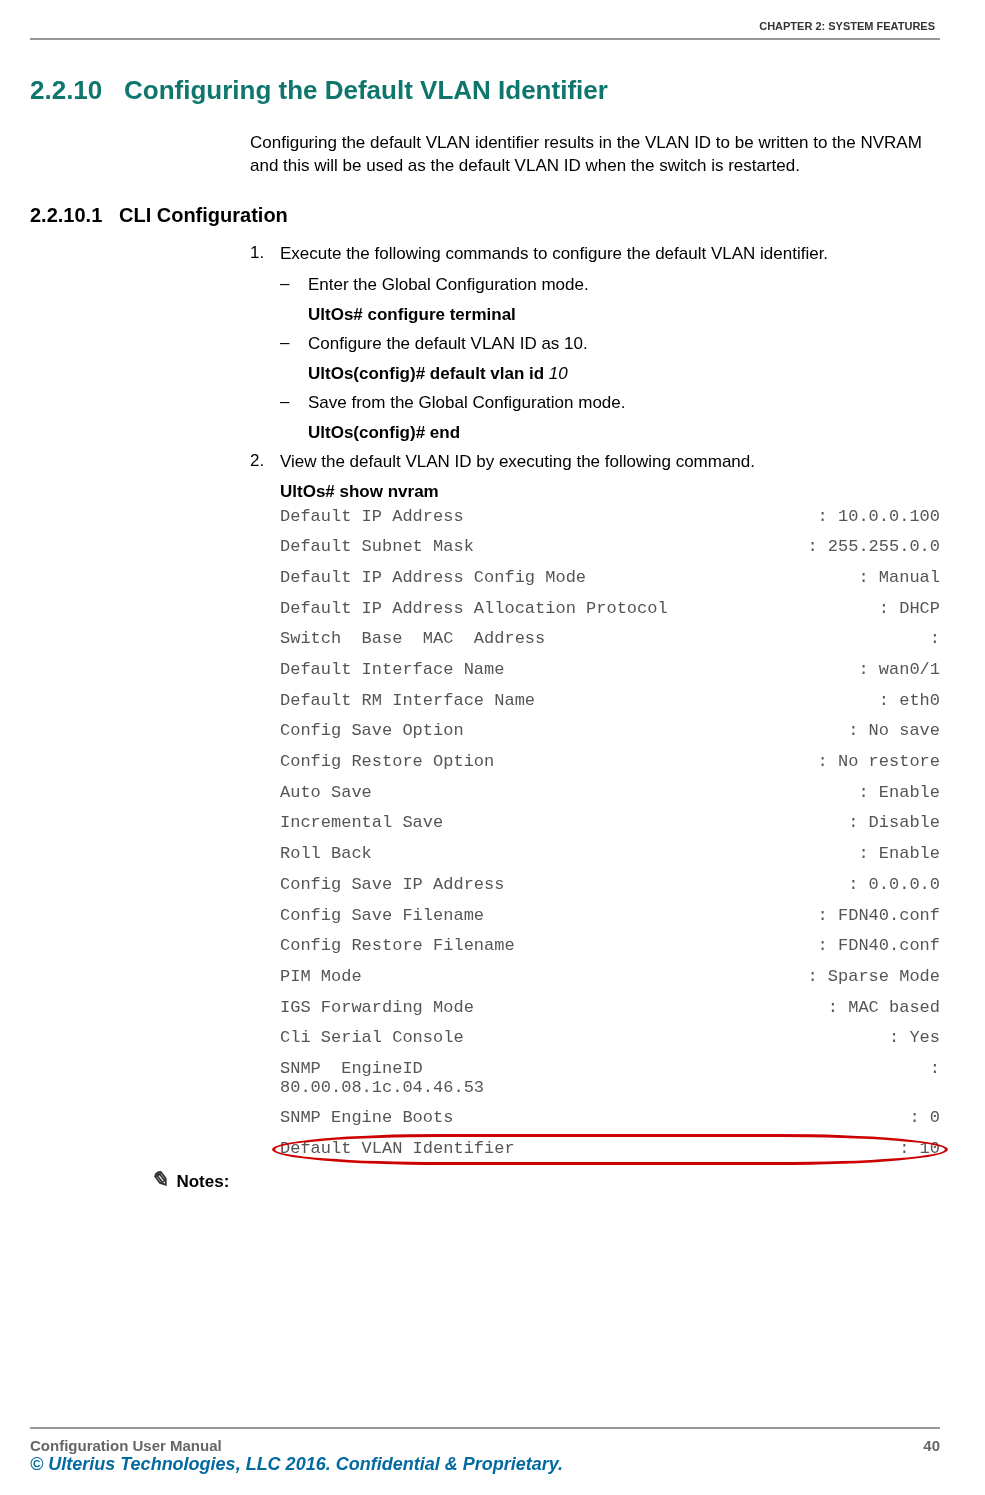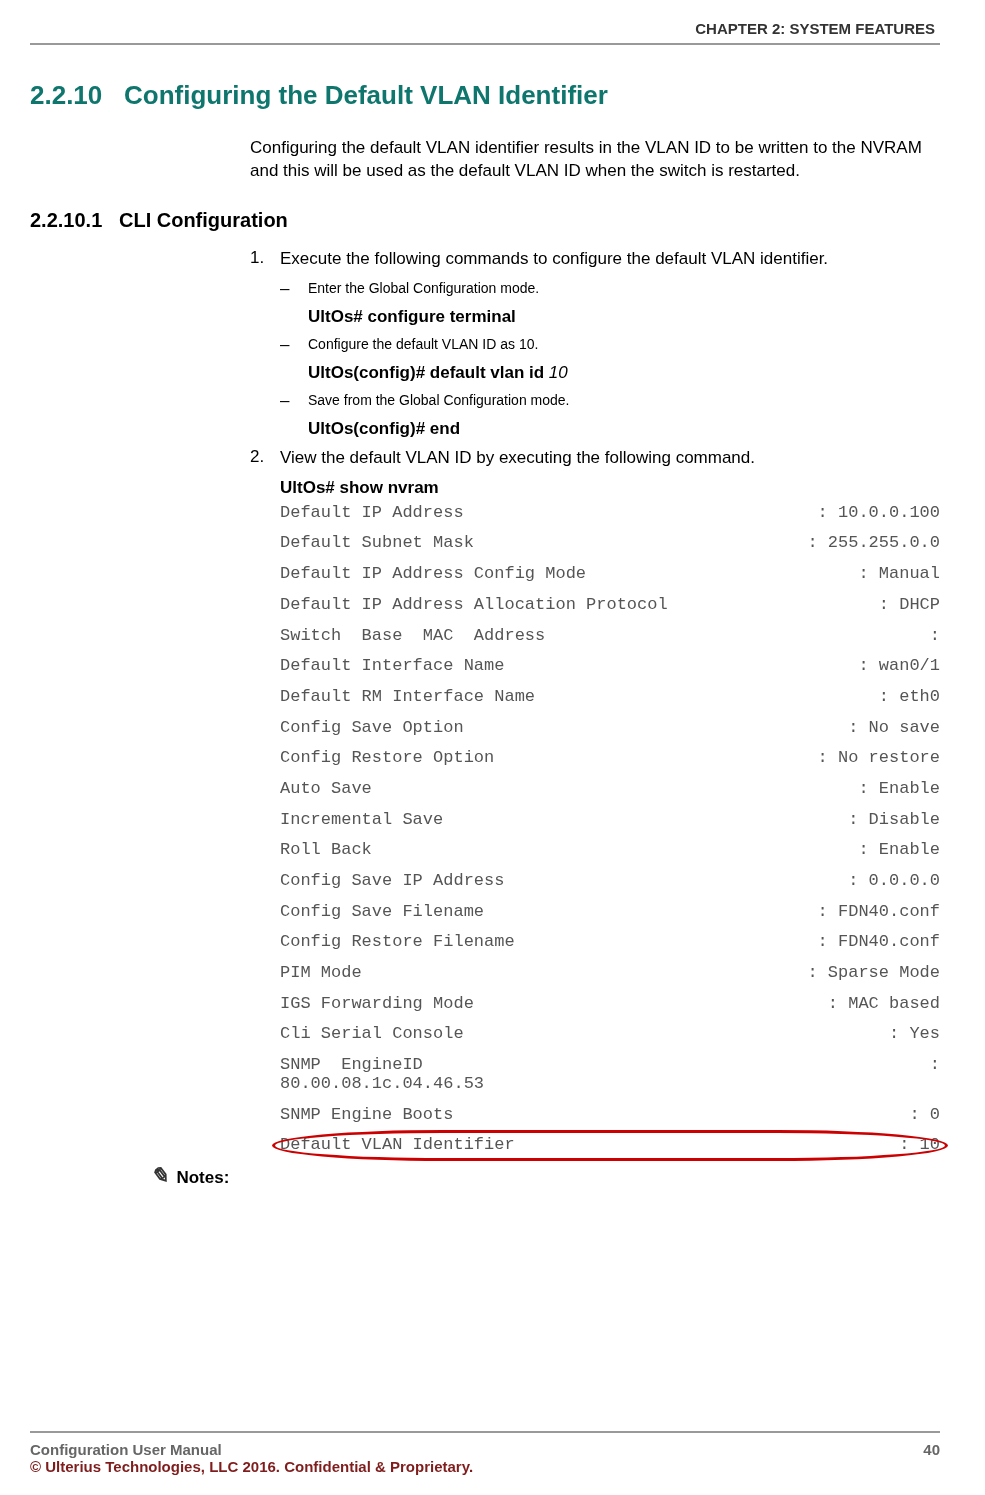--- a/index.html
+++ b/index.html
@@ -7,21 +7,21 @@
       font-family: Arial, Helvetica, sans-serif;
       width: 985px;
       height: 1495px;
       background: #fff;
       position: relative;
       padding: 20px 45px 20px 30px;
     }
     .chapter-header {
       text-align: right;
       font-weight: bold;
-      font-size: 15px;
+      font-size: 11px;
       color: #333;
       margin-bottom: 6px;
       padding-right: 5px;
     }
     .top-rule {
       border-top: 2px solid #999;
       margin-bottom: 35px;
     }
     .h2 {
       font-weight: bold;
@@ -60,21 +60,21 @@
       display: flex;
       margin-bottom: 8px;
       margin-top: 8px;
     }
     .dash {
       width: 28px;
       font-size: 17px;
     }
     .dash-text {
       flex: 1;
-      font-size: 14px;
+      font-size: 17px;
       line-height: 1.35;
     }
     .cmd {
       margin-left: 278px;
       font-weight: bold;
       font-size: 17px;
       margin-bottom: 8px;
       margin-top: 6px;
     }
     .cmd-arg { font-style: italic; font-weight: normal; }
@@ -147,22 +147,23 @@
     .footer-row {
       display: flex;
       justify-content: space-between;
       font-weight: bold;
       font-size: 15px;
       color: #666;
       gap: 8px;
     }
     .footer-line2 {
       font-weight: bold;
-      font-size: 15px;
-      color: #7f1d1d;
+      font-size: 18px;
+      color: #0369a1;
+      font-style: italic;
     }
   </style>
 </head>
 <body>
 
 <div class="chapter-header">CHAPTER 2: SYSTEM FEATURES</div>
 <div class="top-rule"></div>
 
 <div class="h2">
   <span>2.2.10</span>&nbsp;&nbsp;

